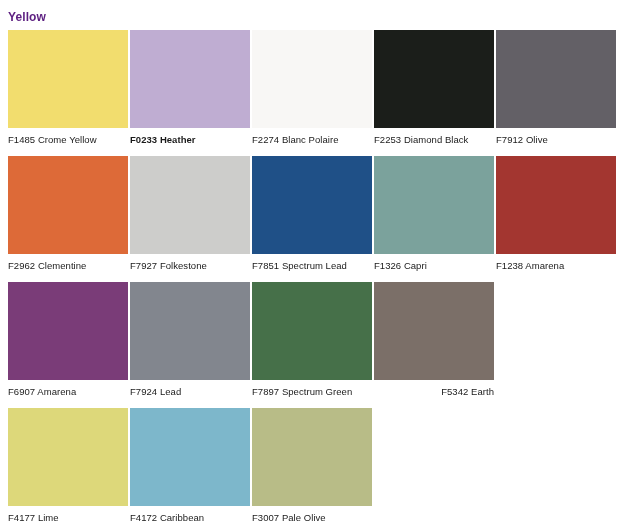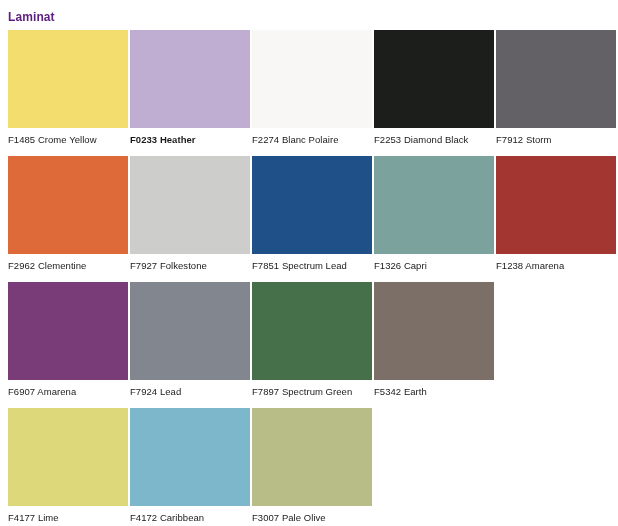--- a/index.html
+++ b/index.html
@@ -64,21 +64,21 @@
     padding-bottom: 11px;
     white-space: nowrap;
     letter-spacing: 0.05px;
   }
 </style>
 </head>
 <body>
 
 <div id="palette-page" style="background-color: rgb(255, 255, 255);">
 
-  <div id="palette-title" style="color: rgb(92, 30, 128);">Laminat</div>
+  <div id="palette-title" style="color: rgb(92, 30, 128);">Yellow</div>
 
   <div id="swatch-grid">
 
     <div class="swatch-row">
       <div class="swatch-cell">
         <span class="swatch-color" style="background-color: rgb(242, 221, 110);"></span>
         <div class="swatch-label" style="color: rgb(26, 26, 26);">F1485 Crome Yellow</div>
       </div>
       <div class="swatch-cell">
         <span class="swatch-color" style="background-color: rgb(191, 173, 210);"></span>
@@ -87,21 +87,21 @@
       <div class="swatch-cell">
         <span class="swatch-color" style="background-color: rgb(248, 247, 245);"></span>
         <div class="swatch-label" style="color: rgb(26, 26, 26);">F2274 Blanc Polaire</div>
       </div>
       <div class="swatch-cell">
         <span class="swatch-color" style="background-color: rgb(27, 30, 26);"></span>
         <div class="swatch-label" style="color: rgb(26, 26, 26);">F2253 Diamond Black</div>
       </div>
       <div class="swatch-cell">
         <span class="swatch-color" style="background-color: rgb(99, 96, 102);"></span>
-        <div class="swatch-label" style="color: rgb(26, 26, 26);">F7912 Storm</div>
+        <div class="swatch-label" style="color: rgb(26, 26, 26);">F7912 Olive</div>
       </div>
     </div>
 
     <div class="swatch-row">
       <div class="swatch-cell">
         <span class="swatch-color" style="background-color: rgb(221, 106, 56);"></span>
         <div class="swatch-label" style="color: rgb(26, 26, 26);">F2962 Clementine</div>
       </div>
       <div class="swatch-cell">
         <span class="swatch-color" style="background-color: rgb(205, 205, 203);"></span>
@@ -129,21 +129,21 @@
       <div class="swatch-cell">
         <span class="swatch-color" style="background-color: rgb(130, 134, 142);"></span>
         <div class="swatch-label" style="color: rgb(26, 26, 26);">F7924 Lead</div>
       </div>
       <div class="swatch-cell">
         <span class="swatch-color" style="background-color: rgb(70, 112, 73);"></span>
         <div class="swatch-label" style="color: rgb(26, 26, 26);">F7897 Spectrum Green</div>
       </div>
       <div class="swatch-cell">
         <span class="swatch-color" style="background-color: rgb(123, 111, 104);"></span>
-        <div class="swatch-label" style="color: rgb(26, 26, 26);">F5342 Earth</div>
+        <div class="swatch-label" style="color: rgb(26, 26, 26); text-align: right;">F5342 Earth</div>
       </div>
     </div>
 
     <div class="swatch-row">
       <div class="swatch-cell">
         <span class="swatch-color" style="background-color: rgb(221, 216, 122);"></span>
         <div class="swatch-label" style="color: rgb(26, 26, 26);">F4177 Lime</div>
       </div>
       <div class="swatch-cell">
         <span class="swatch-color" style="background-color: rgb(125, 183, 203);"></span>

